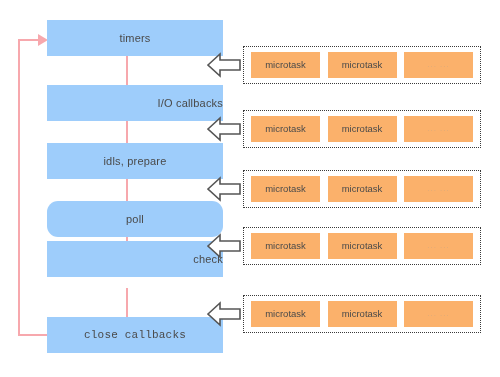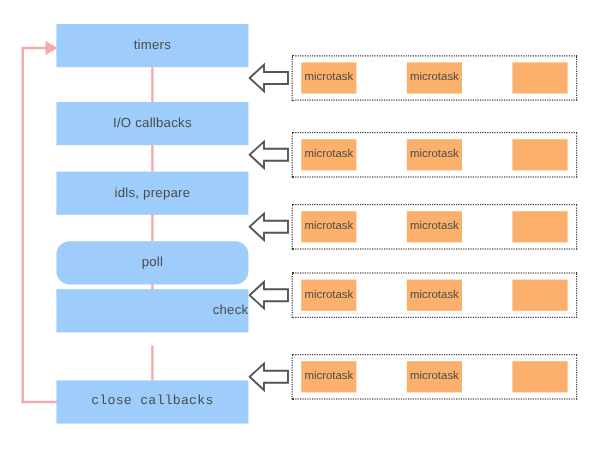--- a/index.html
+++ b/index.html
@@ -16,21 +16,21 @@
     width: 500px;
     height: 377px;
     background: #ffffff;
     overflow: hidden;
   }
 
   
   .phase-box {
     position: absolute;
     left: 47px;
-    width: 160px;
+    width: 176px;
     height: 36px;
     background: #9ecdfb;
     display: flex;
     align-items: center;
     justify-content: center;
     box-sizing: border-box;
   }
   .phase-label {
     font-size: 11px;
     color: #4a4a4a;
@@ -88,21 +88,21 @@
     width: 238px;
     height: 38px;
     border: 1px dotted #3a3a3a;
     box-sizing: border-box;
     display: flex;
     align-items: center;
     justify-content: space-between;
     padding: 0 7px;
   }
   .microtask-box {
-    width: 46px;
+    width: 69px;
     height: 26px;
     background: #fbb16b;
     display: flex;
     align-items: center;
     justify-content: center;
     box-sizing: border-box;
   }
   .microtask-label {
     font-size: 9.5px;
     color: #4a4a4a;
@@ -137,21 +137,21 @@
 
   <div class="phase-connector" style="top:56px;  height:29px;"></div>
   <div class="phase-connector" style="top:114px; height:29px;"></div>
   <div class="phase-connector" style="top:172px; height:29px;"></div>
   <div class="phase-connector" style="top:230px; height:29px;"></div>
   <div class="phase-connector" style="top:288px; height:29px;"></div>
 
   <div class="phase-box" style="top:20px;">
     <span class="phase-label">timers</span>
   </div>
-  <div class="phase-box" style="top:85px;">
+  <div class="phase-box" style="top:85px;justify-content:flex-end;">
     <span class="phase-label">I/O callbacks</span>
   </div>
   <div class="phase-box" style="top:143px;">
     <span class="phase-label">idls, prepare</span>
   </div>
   <div class="phase-box" style="top:201px;border-radius:11px;">
     <span class="phase-label">poll</span>
   </div>
   <div class="phase-box" style="top:241px;justify-content:flex-end;">
     <span class="phase-label">check</span>

